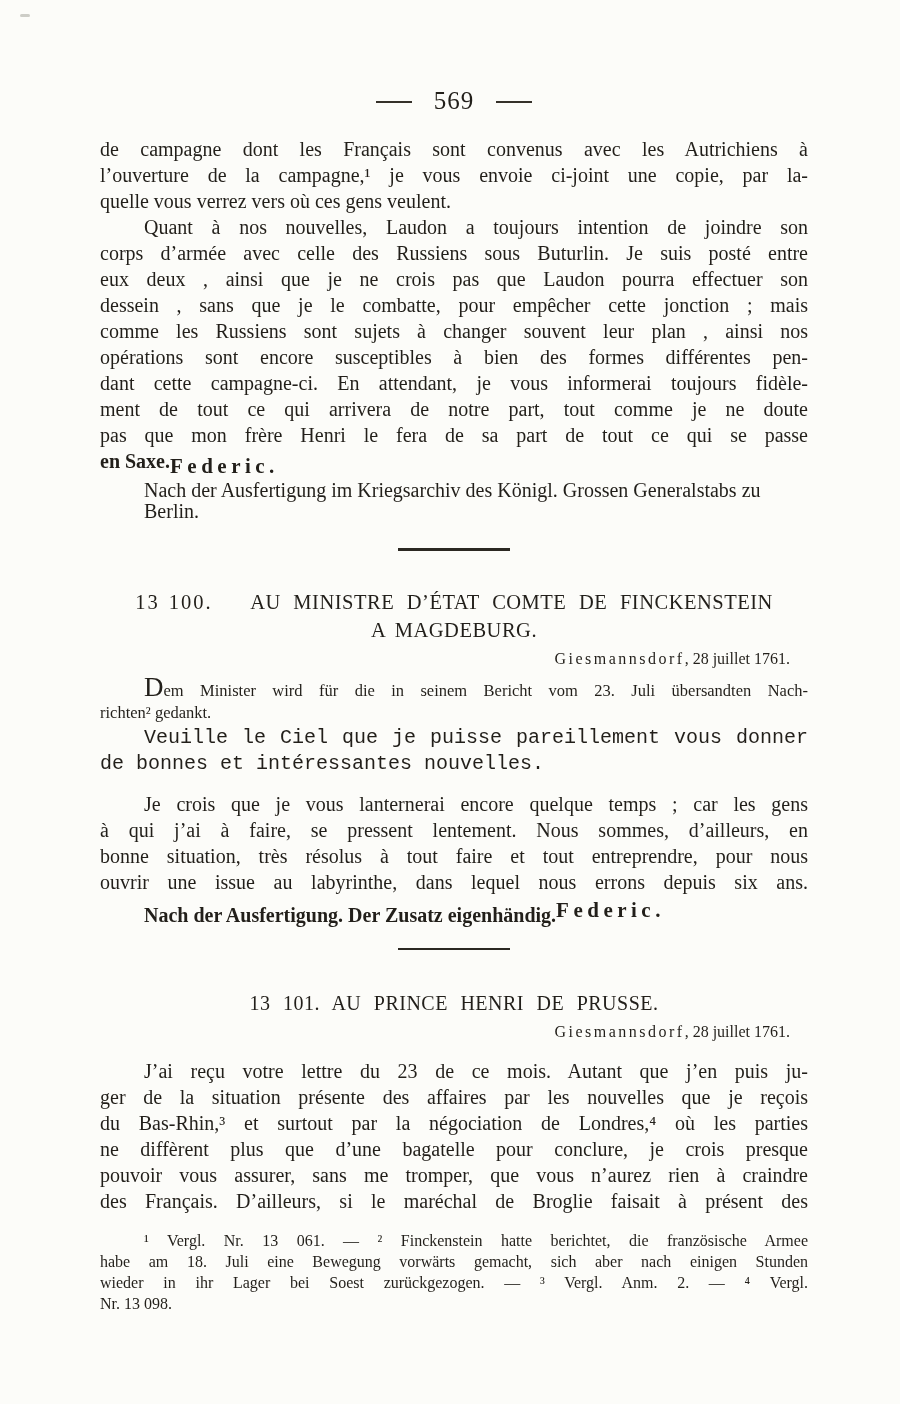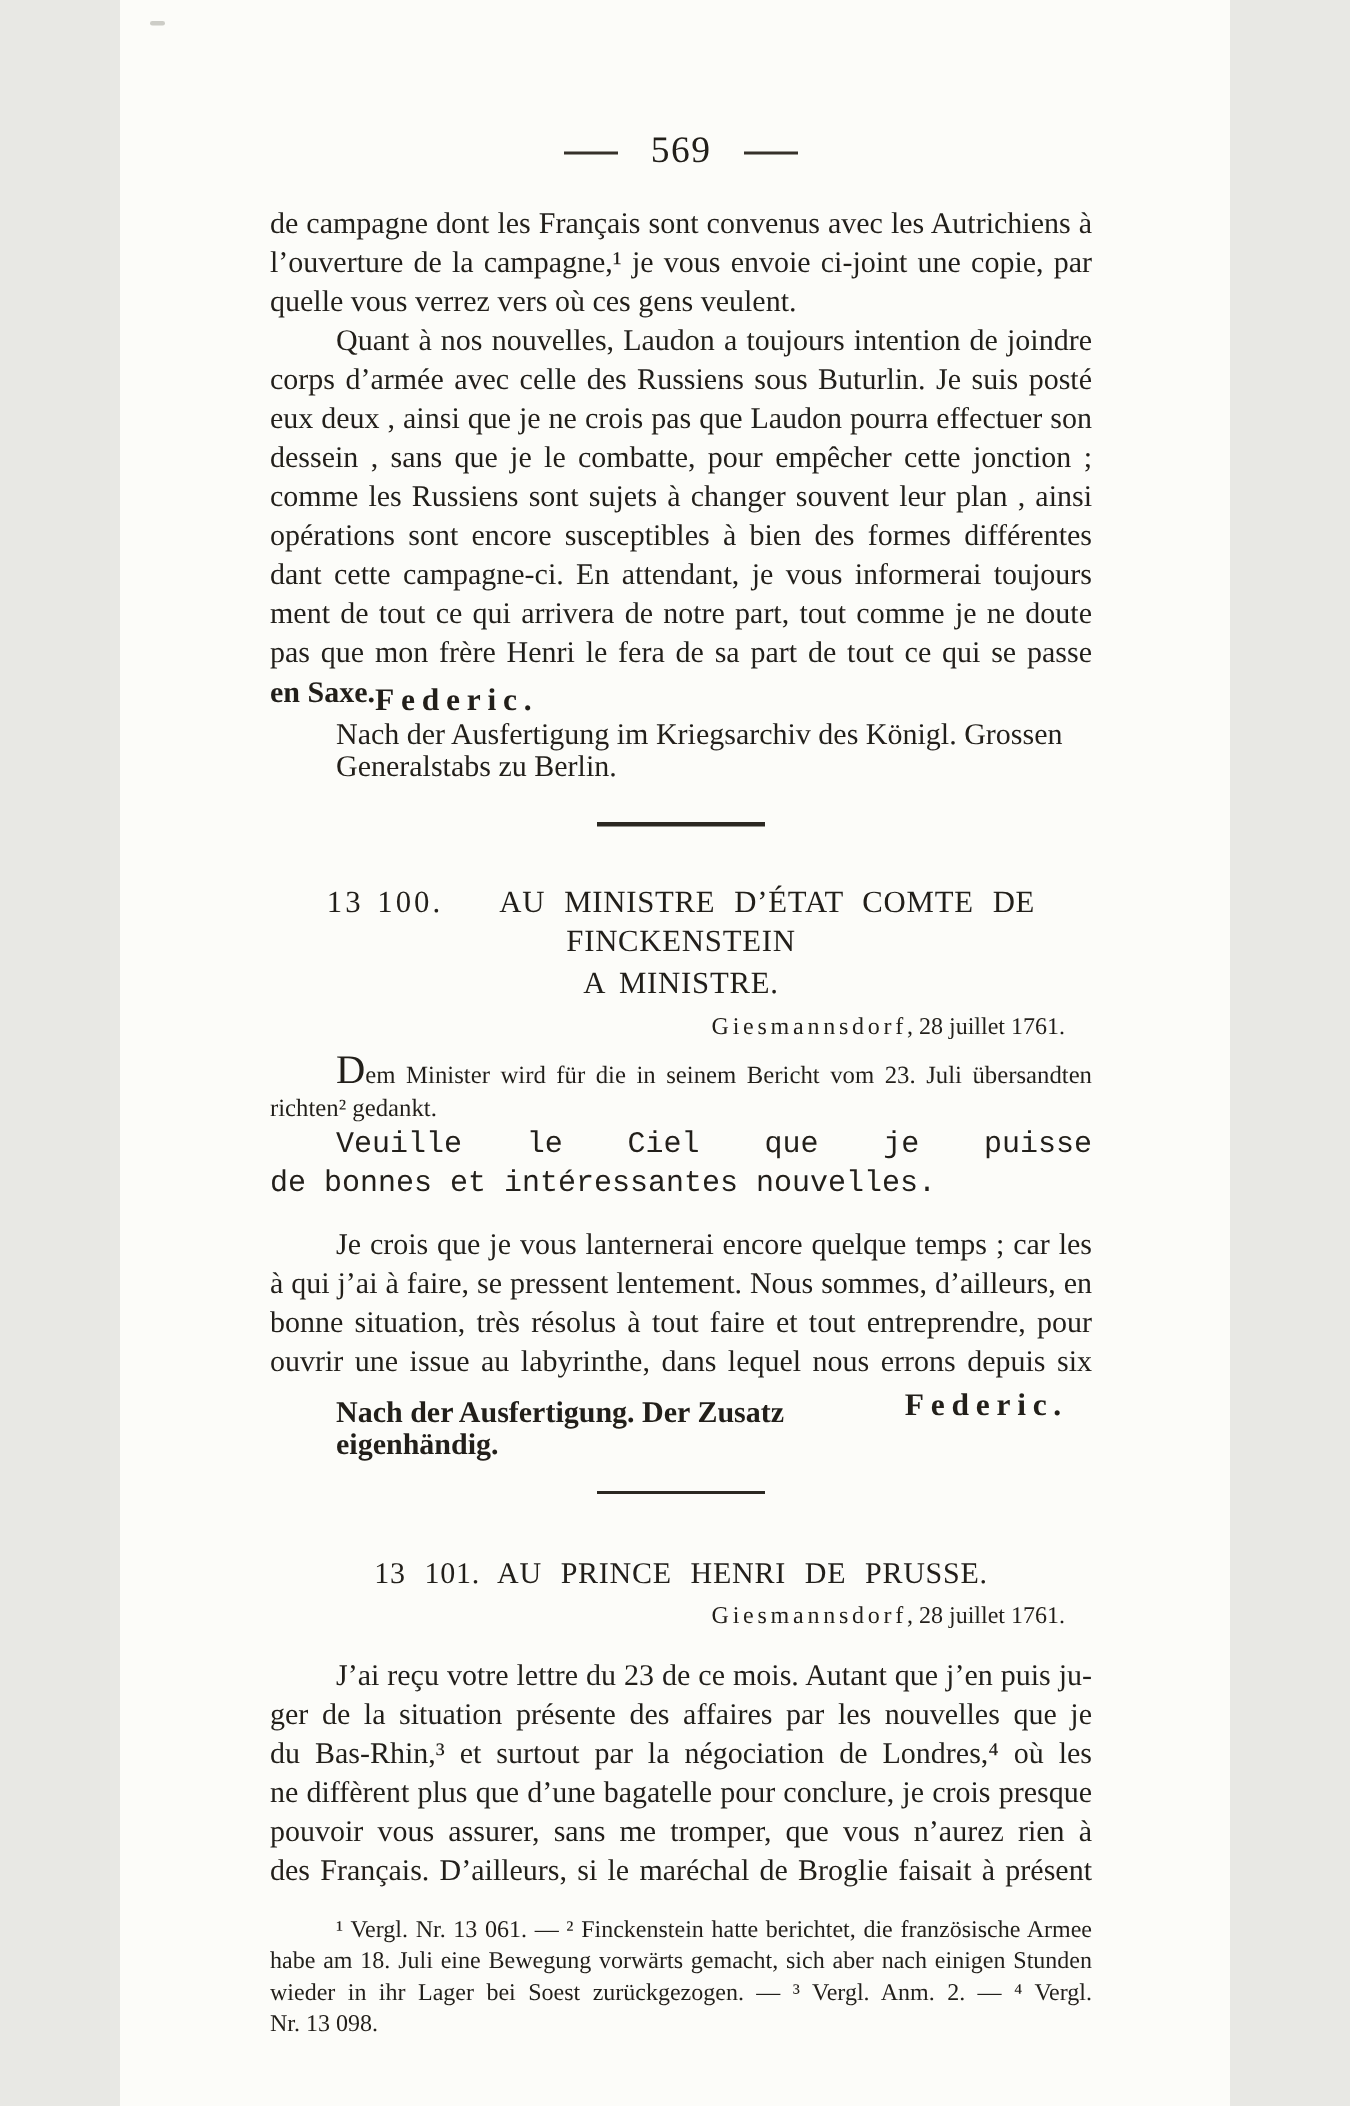--- a/index.html
+++ b/index.html
@@ -1,18 +1,18 @@
 <!DOCTYPE html>
 <html><head>
 <meta charset="utf-8">
 <style>
   html,body{margin:0;padding:0;background:#e8e8e4;}
   .page{
     position:relative;
-    width:740px;height:1404px;
+    width:900px;height:1404px;
     margin:0 auto;
     background:#fcfcf9;
     color:#221f1a;
     font-family:"Liberation Serif","DejaVu Serif",serif;
     overflow:hidden;
     box-sizing:border-box;
   }
   .content{padding:86px 92px 0 100px;box-sizing:border-box;}
 
   
@@ -99,21 +99,21 @@
       <div class="note">Nach der Ausfertigung im Kriegsarchiv des Königl. Grossen Generalstabs zu Berlin.</div>
     </div>
 
     <div class="divider"></div>
 
     <div>
       <div class="heading">
         <span class="num">13 100.</span>
         <span>AU MINISTRE D’ÉTAT COMTE DE FINCKENSTEIN</span>
       </div>
-      <div class="heading-sub">A MINISTRE.</div>
+      <div class="heading-sub">A MAGDEBURG.</div>
       <div class="dateline">
         <span class="place">Giesmannsdorf</span><span>, 28 juillet 1761.</span>
       </div>
       <div class="summary">
         <div class="sm j ind lead-cap">Dem Minister wird für die in seinem Bericht vom 23. Juli übersandten Nach-</div>
         <div class="sm l">richten² gedankt.</div>
       </div>
       <div class="para1">
         <div class="bl j ind">Veuille le Ciel que je puisse pareillement vous donner bientôt d’ici</div>
         <div class="bl l">de bonnes et intéressantes nouvelles.</div>

